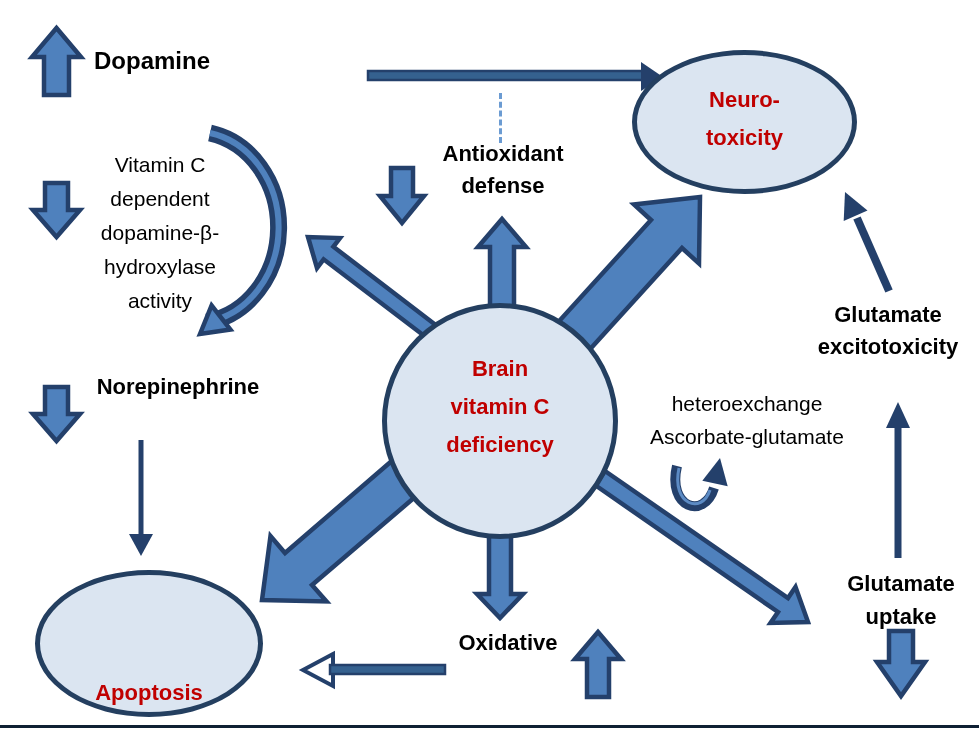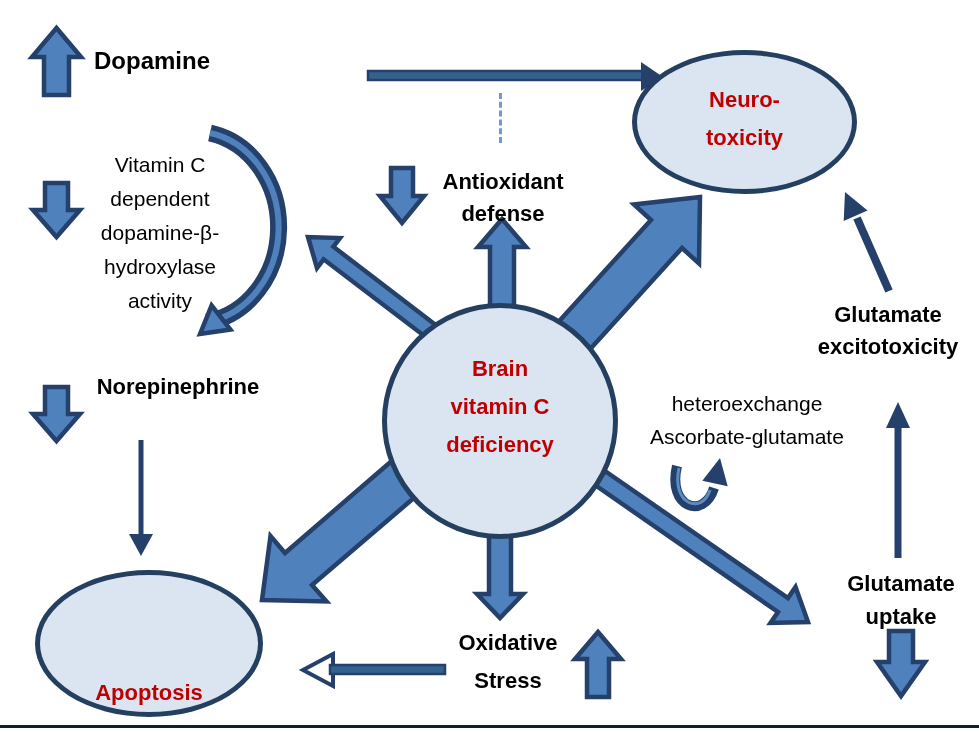--- a/index.html
+++ b/index.html
@@ -147,21 +147,21 @@
   <div class="lbl" style="left:70px;top:148px;width:180px;">
     <div>Vitamin C</div>
     <div>dependent</div>
     <div>dopamine-β-</div>
     <div>hydroxylase</div>
     <div>activity</div>
   </div>
 
   <div class="lbl bold" style="left:78px;top:374px;width:200px;line-height:26px;">Norepinephrine</div>
 
-  <div class="lbl bold" style="left:428px;top:138px;width:150px;line-height:32px;margin-top:28px;">
+  <div class="lbl bold" style="left:428px;top:138px;width:150px;line-height:32px;">
     <div>Antioxidant</div>
     <div>defense</div>
   </div>
 
   <div class="lbl bold" style="left:798px;top:299px;width:180px;line-height:32px;">
     <div>Glutamate</div>
     <div>excitotoxicity</div>
   </div>
 
   <div class="lbl" style="left:622px;top:387px;width:250px;line-height:33px;">
@@ -169,16 +169,15 @@
     <div>Ascorbate-glutamate</div>
   </div>
 
   <div class="lbl bold" style="left:816px;top:567px;width:170px;line-height:33px;">
     <div>Glutamate</div>
     <div>uptake</div>
   </div>
 
   <div class="lbl bold" style="left:438px;top:624px;width:140px;line-height:38px;">
     <div>Oxidative</div>
-    <div>Stress</div>
   </div>
 
 </div>
 
 </body></html>

